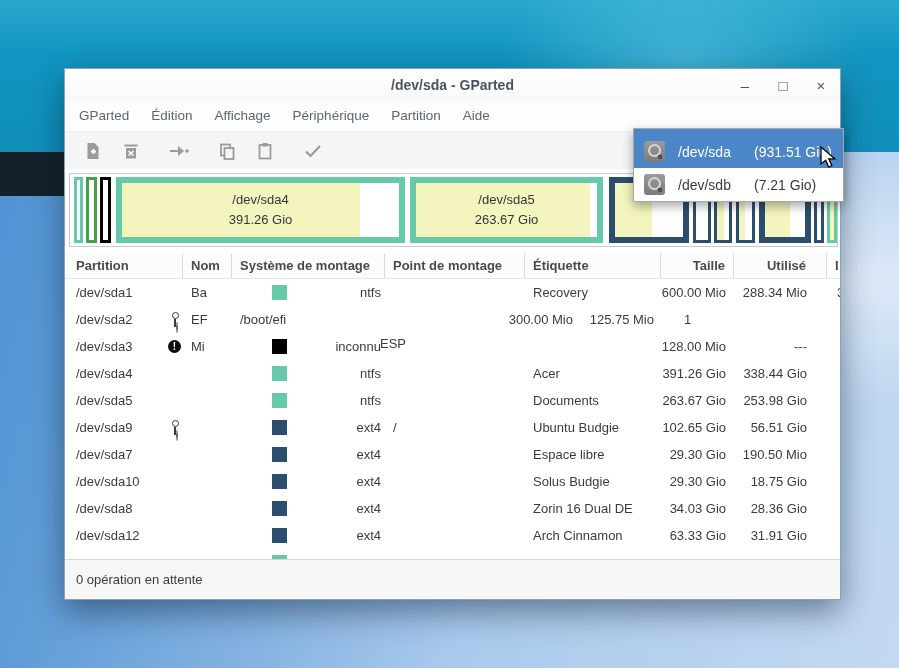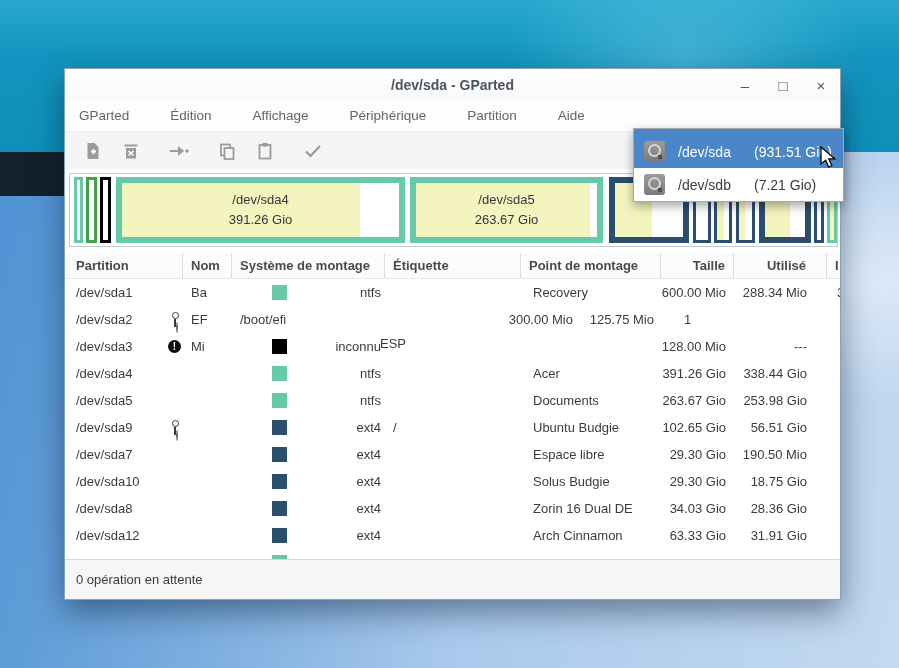--- a/index.html
+++ b/index.html
@@ -34,21 +34,21 @@
   
   .window { position:absolute; left:64px; top:68px; width:777px; height:532px;
     background:#ffffff; border:1px solid #8aa2b5; box-shadow:0 12px 30px rgba(0,20,40,.45); }
   .titlebar { position:absolute; left:0; top:0; right:0; height:40px;
     background:linear-gradient(180deg,#ffffff,#f7f7f7); border-bottom:1px solid #e4e4e4; }
   .title { position:absolute; left:0; right:0; top:0; height:32px; line-height:32px;
     text-align:center; font-weight:bold; font-size:14px; color:#4a545e; }
   .winctrls { position:absolute; right:0; top:0; height:32px; display:flex; align-items:center; }
   .winbtn { width:38px; text-align:center; font-size:15px; color:#555; cursor:default; }
   .menubar { position:absolute; left:0; top:32px; right:0; height:30px; background:#fdfdfd;
-    display:flex; padding-left:3px;gap:19px; }
+    display:flex; padding-left:3px; }
   .menu-item { padding:0 11px; font-size:13.5px; color:#5c6770; line-height:30px; }
   .toolbar { position:absolute; left:0; top:62px; right:0; height:38px; background:#f4f5f6;
     border-top:1px solid #ececec; display:flex; align-items:center; padding-left:12px; }
   .tb { width:32px; height:32px; display:flex; align-items:center; justify-content:center; }
   .tb svg { display:block; }
   .tb.ml6 { margin-left:6px; } .tb.ml16 { margin-left:16px; }
 
   
   .diskbar { position:absolute; left:4px; top:104px; width:769px; height:74px;
     background:#fff; border:1px solid #c3c9ce; }
@@ -236,25 +236,25 @@
   <div class="thead">
       <div class="hcell" style="width: 118px; flex: 0 0 auto;">
         <span>Partition</span>
       </div>
       <div class="hcell" style="width: 49px; flex: 0 0 auto;">
         <span>Nom</span>
       </div>
       <div class="hcell" style="width: 153px; flex: 0 0 auto;">
         <span>Système de montage</span>
       </div>
+      <div class="hcell" style="width: 140px; flex: 0 0 auto;">
+        <span>Point de montage</span>
+      </div>
       <div class="hcell" style="width: 136px; flex: 0 0 auto;">
         <span>Étiquette</span>
-      </div>
-      <div class="hcell" style="width: 140px; flex: 0 0 auto;">
-        <span>Point de montage</span>
       </div>
       <div class="hcell right" style="width: 73px; flex: 0 0 auto; padding-right: 8px;">
         <span>Taille</span>
       </div>
       <div class="hcell right" style="width: 93px; flex: 0 0 auto; padding-right: 20px;">
         <span>Utilisé</span>
       </div>
       <div class="hcell" style="width: 40px; flex: 0 0 auto;">
         <span>I</span>
       </div>

